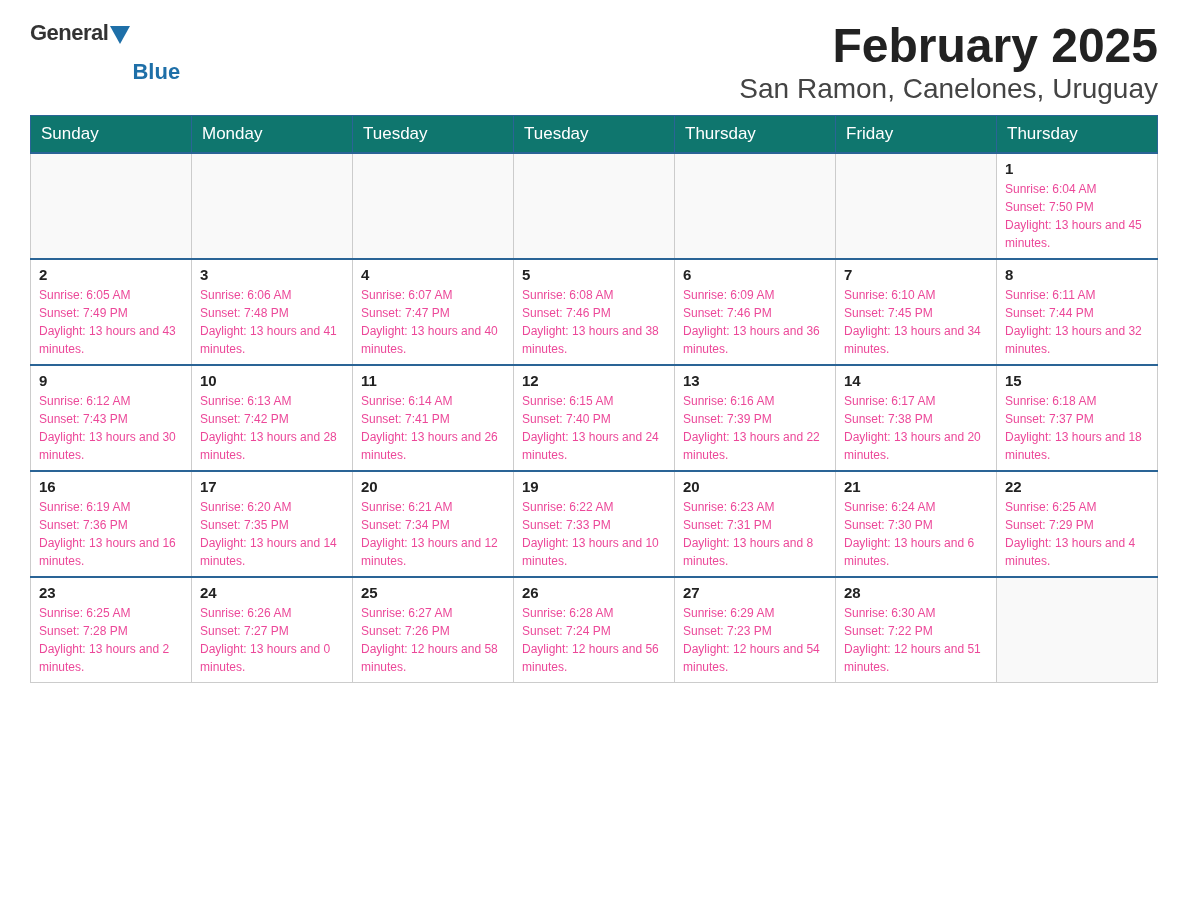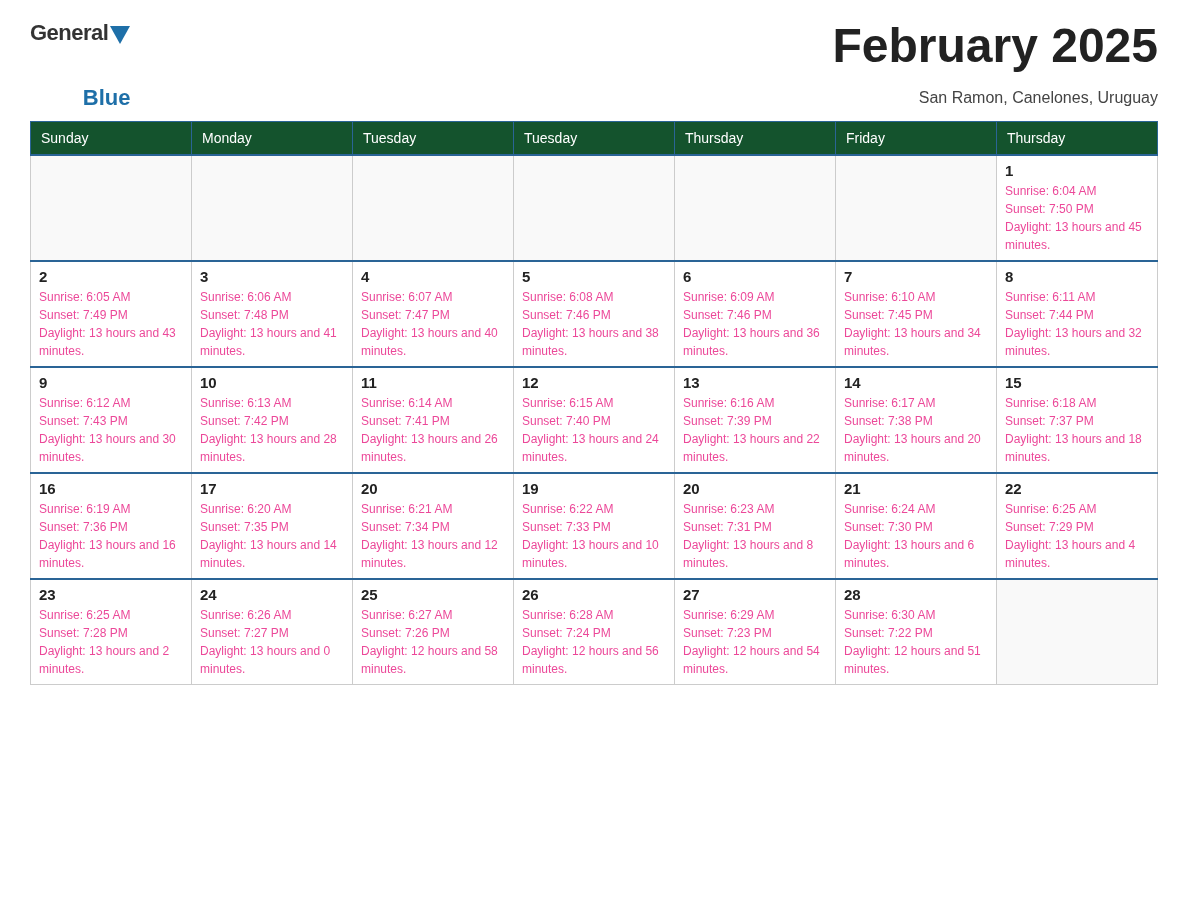--- a/index.html
+++ b/index.html
@@ -11,22 +11,22 @@
       min-height: 918px;
     }
     .header {
       display: flex;
       justify-content: space-between;
       align-items: flex-start;
       margin-bottom: 10px;
     }
     .logo {
       display: flex;
-      flex-direction: column;
-      align-items: flex-end;
+      flex-direction: row;
+      align-items: flex-start;
     }
     .logo-top {
       display: flex;
       align-items: center;
     }
     .logo-general {
       font-size: 22px;
       font-weight: bold;
       color: #333;
       letter-spacing: -0.5px;
@@ -50,35 +50,35 @@
     .title-area {
       text-align: right;
     }
     .month-title {
       font-size: 48px;
       font-weight: bold;
       color: #222;
       line-height: 1.1;
     }
     .location {
-      font-size: 16px;
+      font-size: 28px;
       color: #444;
-      margin-top: 16px;
+      margin-top: 0;
     }
     .calendar {
       width: 100%;
       border-collapse: collapse;
       margin-top: 10px;
     }
     .calendar th {
-      background-color: #14532d;
+      background-color: #0f766e;
       color: #fff;
       text-align: left;
       padding: 8px 10px;
-      font-size: 14px;
+      font-size: 17px;
       font-weight: normal;
       border: 1px solid #2a6496;
     }
     .calendar td {
       width: calc(100% / 7);
       vertical-align: top;
       padding: 6px 8px;
       border: 1px solid #ccc;
       font-size: 12.5px;
       color: #333;

